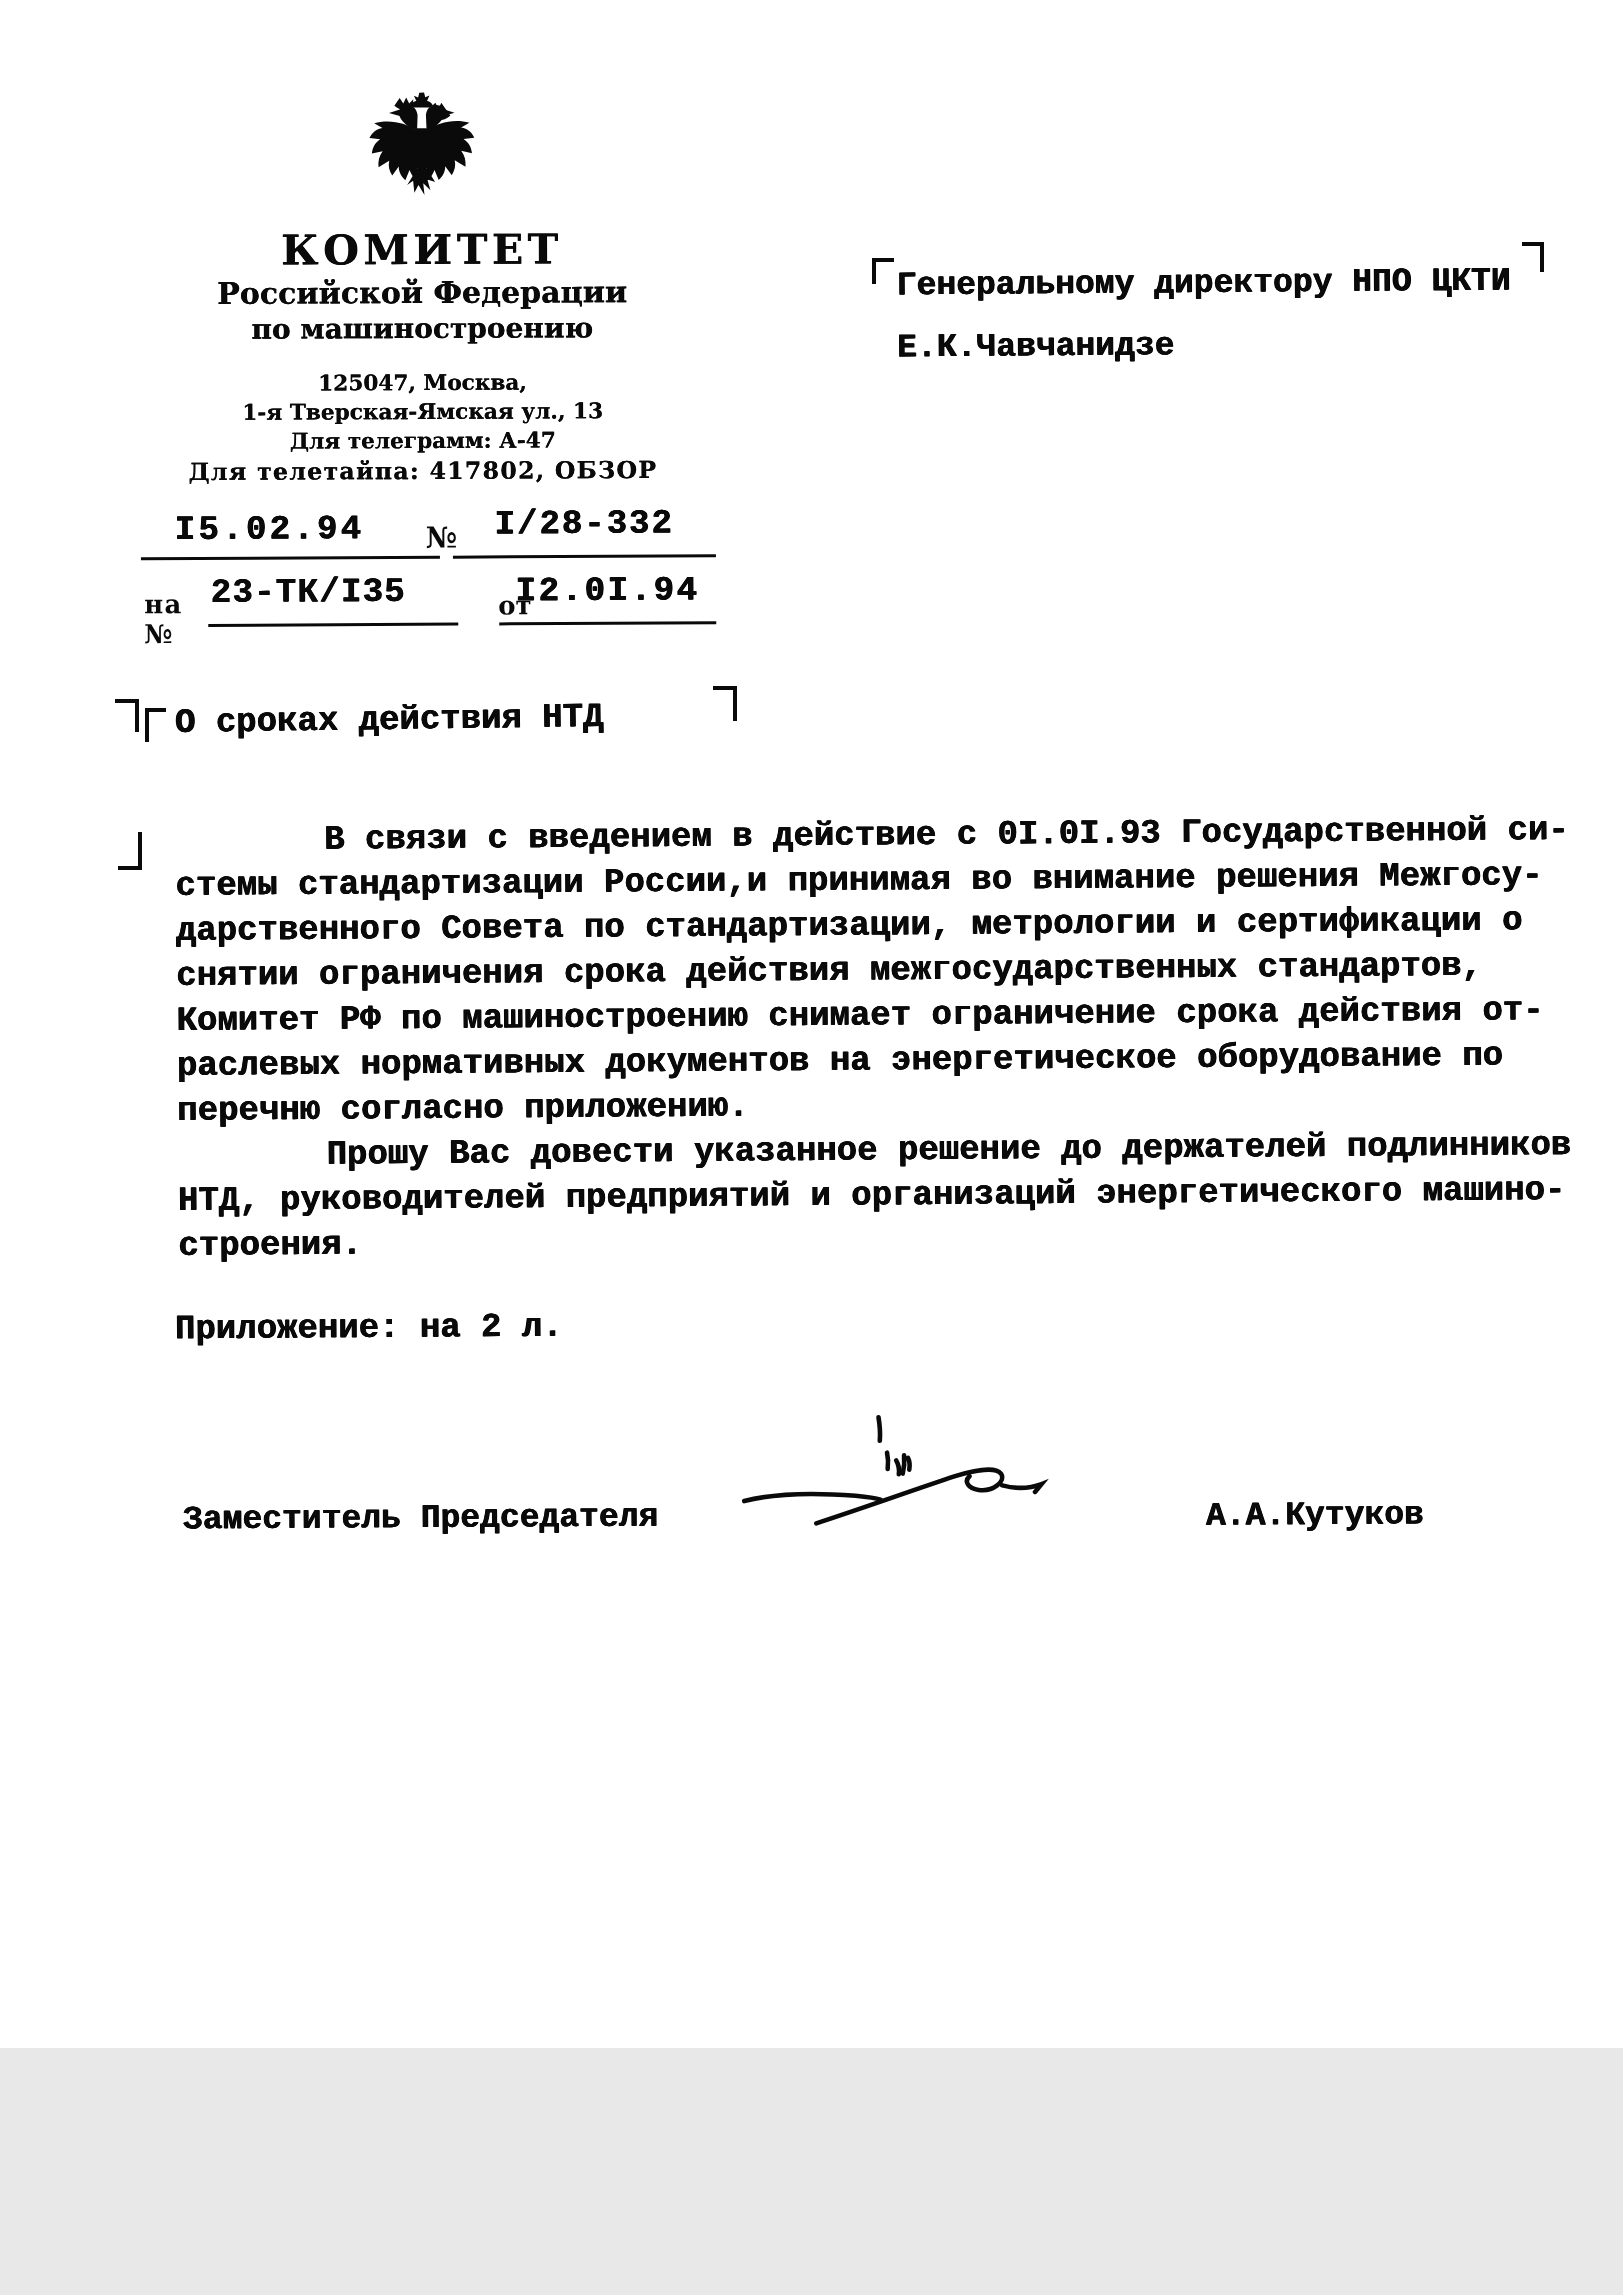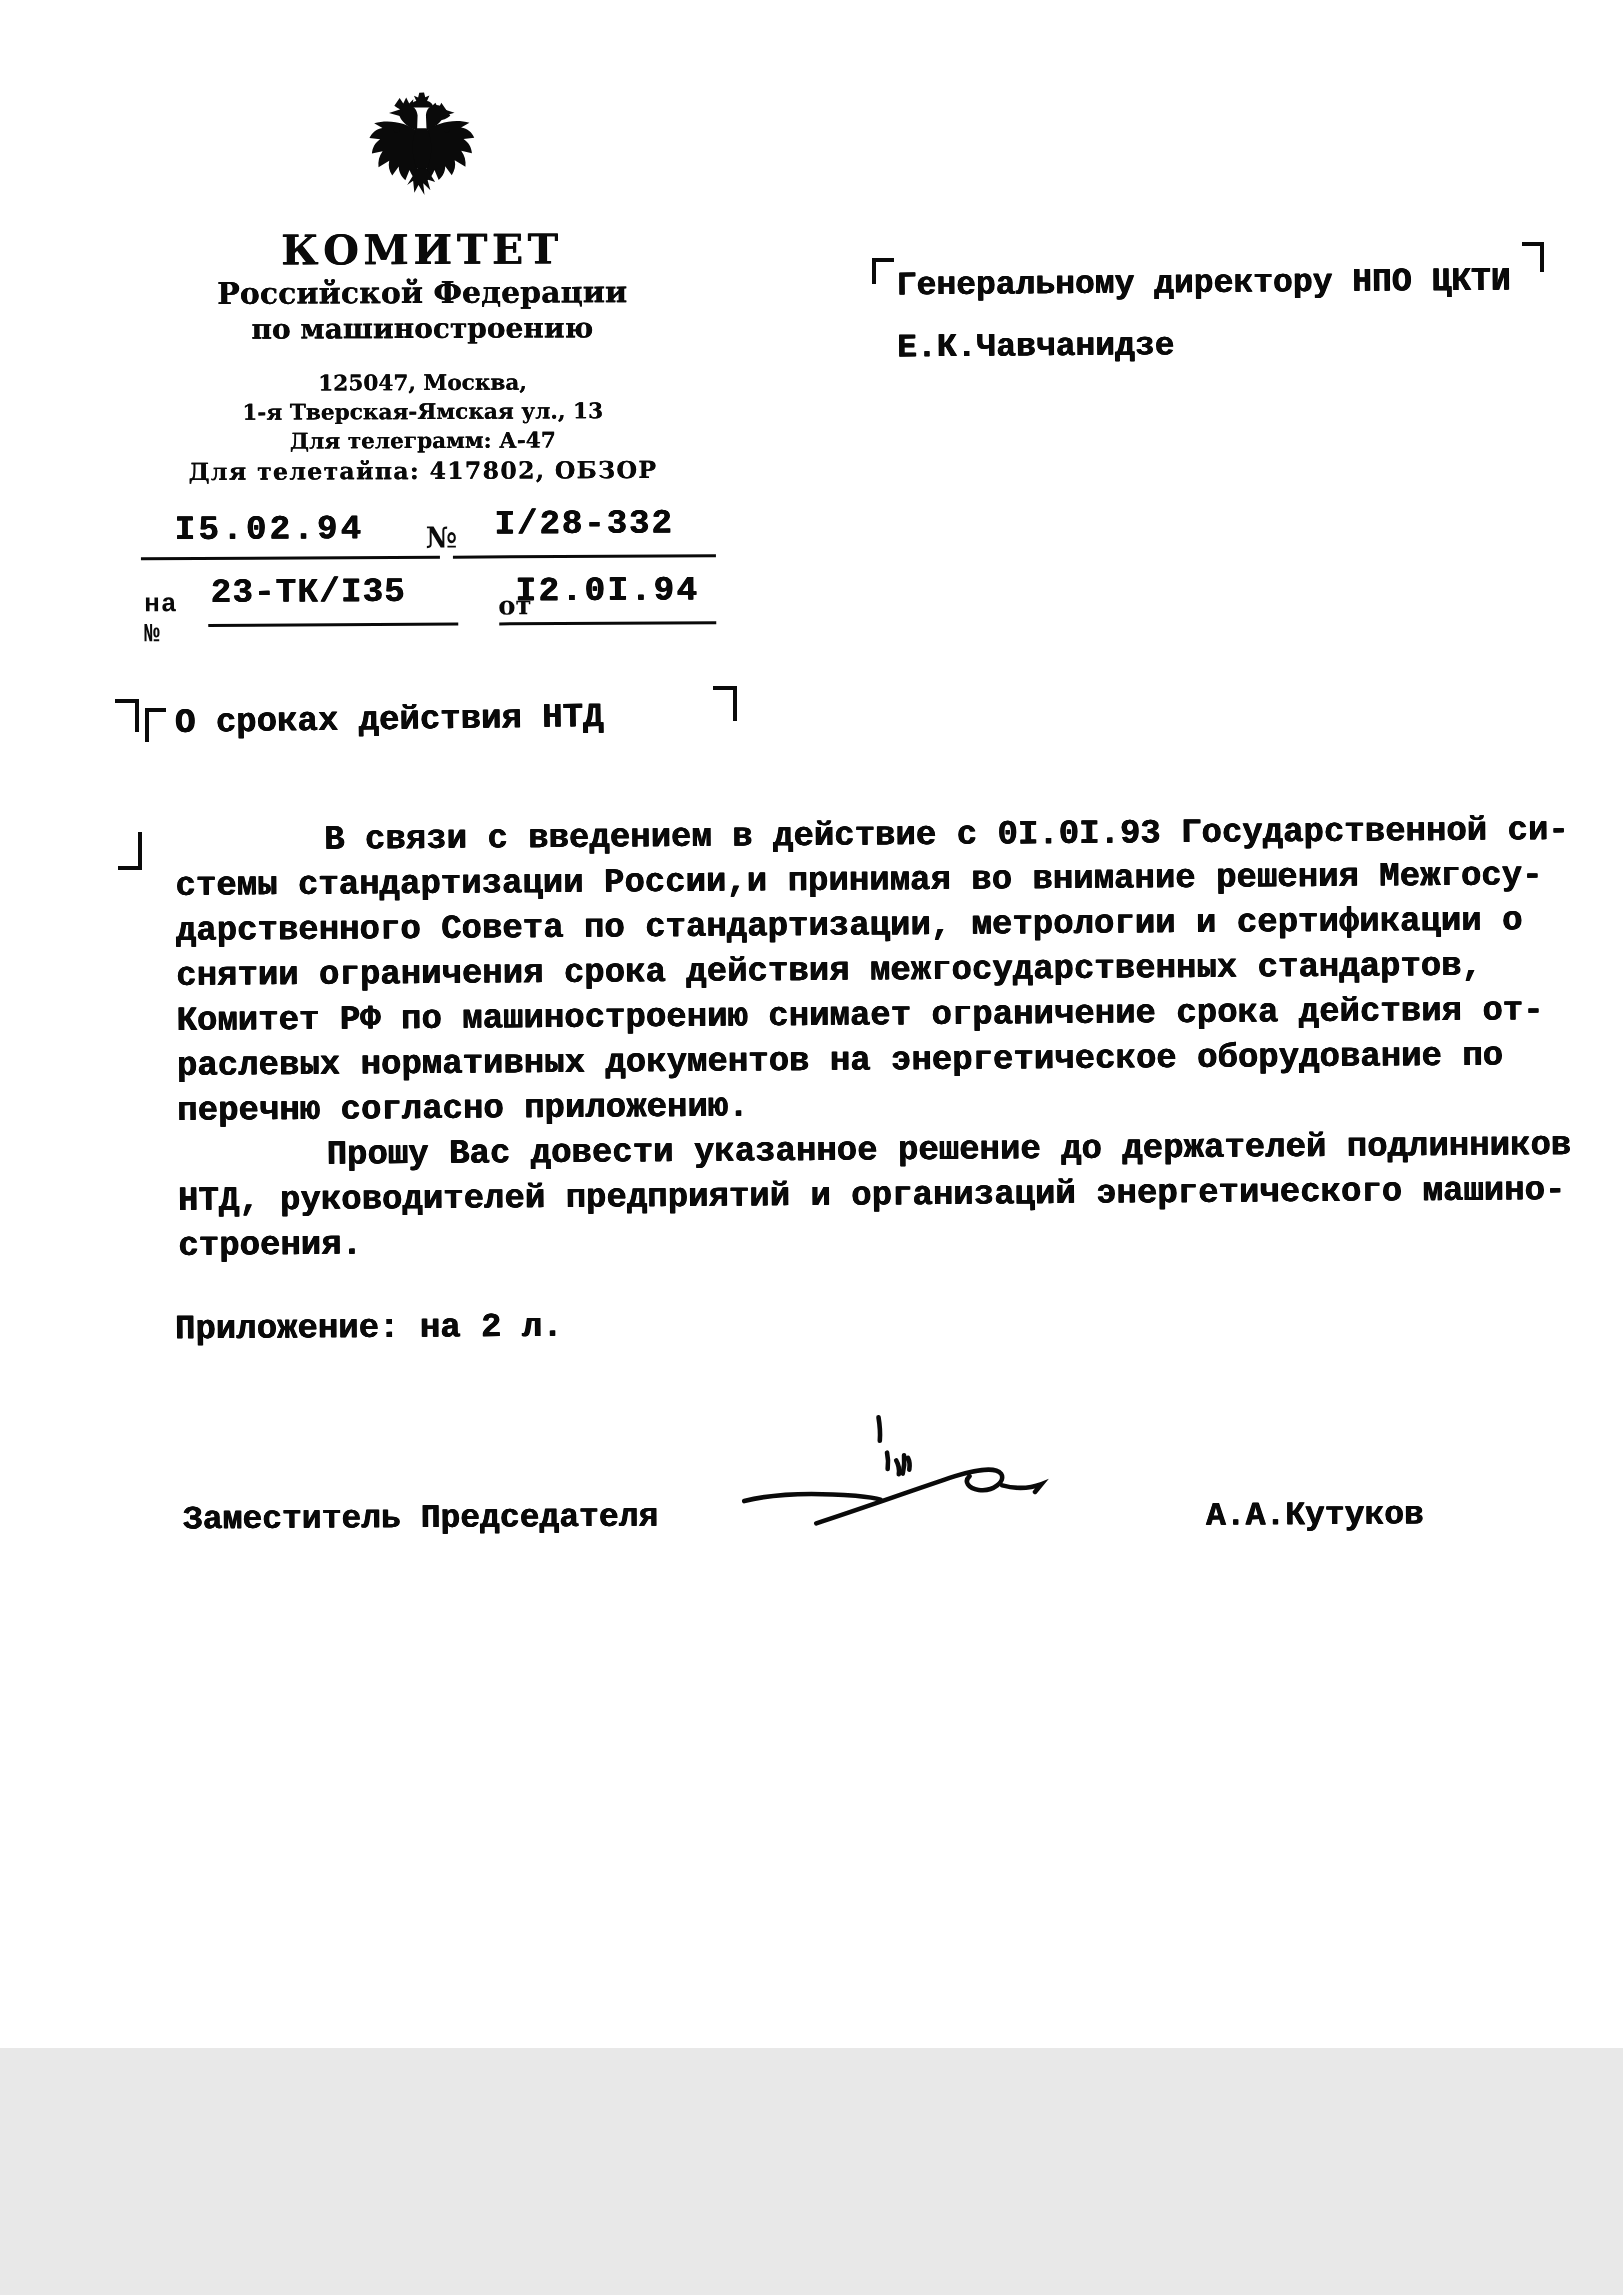--- a/index.html
+++ b/index.html
@@ -27,21 +27,21 @@
     font-family:"Liberation Mono","DejaVu Sans Mono",monospace;font-weight:bold;
     text-shadow:0.5px 0 0 #000,-0.3px 0 0 #000;
   }
   .serifb{font-family:"DejaVu Serif","Liberation Serif",serif;font-weight:bold;}
   .u-line{border-bottom:3.9px solid #0a0a0a;}
   .ref-date{position:absolute;left:138px;top:512px;width:265px;height:46px;
     font-size:34px;padding-left:34px;letter-spacing:3.3px;}
   .ref-nosign{position:absolute;left:423px;top:523px;font-size:29px;}
   .ref-number{position:absolute;left:450px;top:508px;width:263px;height:50px;
     font-size:34px;text-align:center;letter-spacing:2px;}
-  .ref-reply-prefix{position:absolute;left:141px;top:590px;font-size:26px;letter-spacing:1.3px;font-family:Liberation Mono, monospace;}
+  .ref-reply-prefix{position:absolute;left:141px;top:590px;font-size:26px;letter-spacing:1.3px;}
   .ref-reply-number{position:absolute;left:205px;top:575px;width:247px;height:50px;
     font-size:34px;letter-spacing:1.3px;padding-left:2.6px;}
   .ref-from{position:absolute;left:465px;top:593px;font-size:26px;margin-left:30px;}
   .ref-reply-date{position:absolute;left:496px;top:575px;width:217px;height:50px;
     font-size:34px;text-align:center;letter-spacing:2.6px;}
   
   .recipient{position:absolute;left:897px;top:253px;transform:rotate(-0.45deg);
     font-size:33px;line-height:62px;letter-spacing:0px;white-space:nowrap;}
   
   .mark{position:absolute;}

